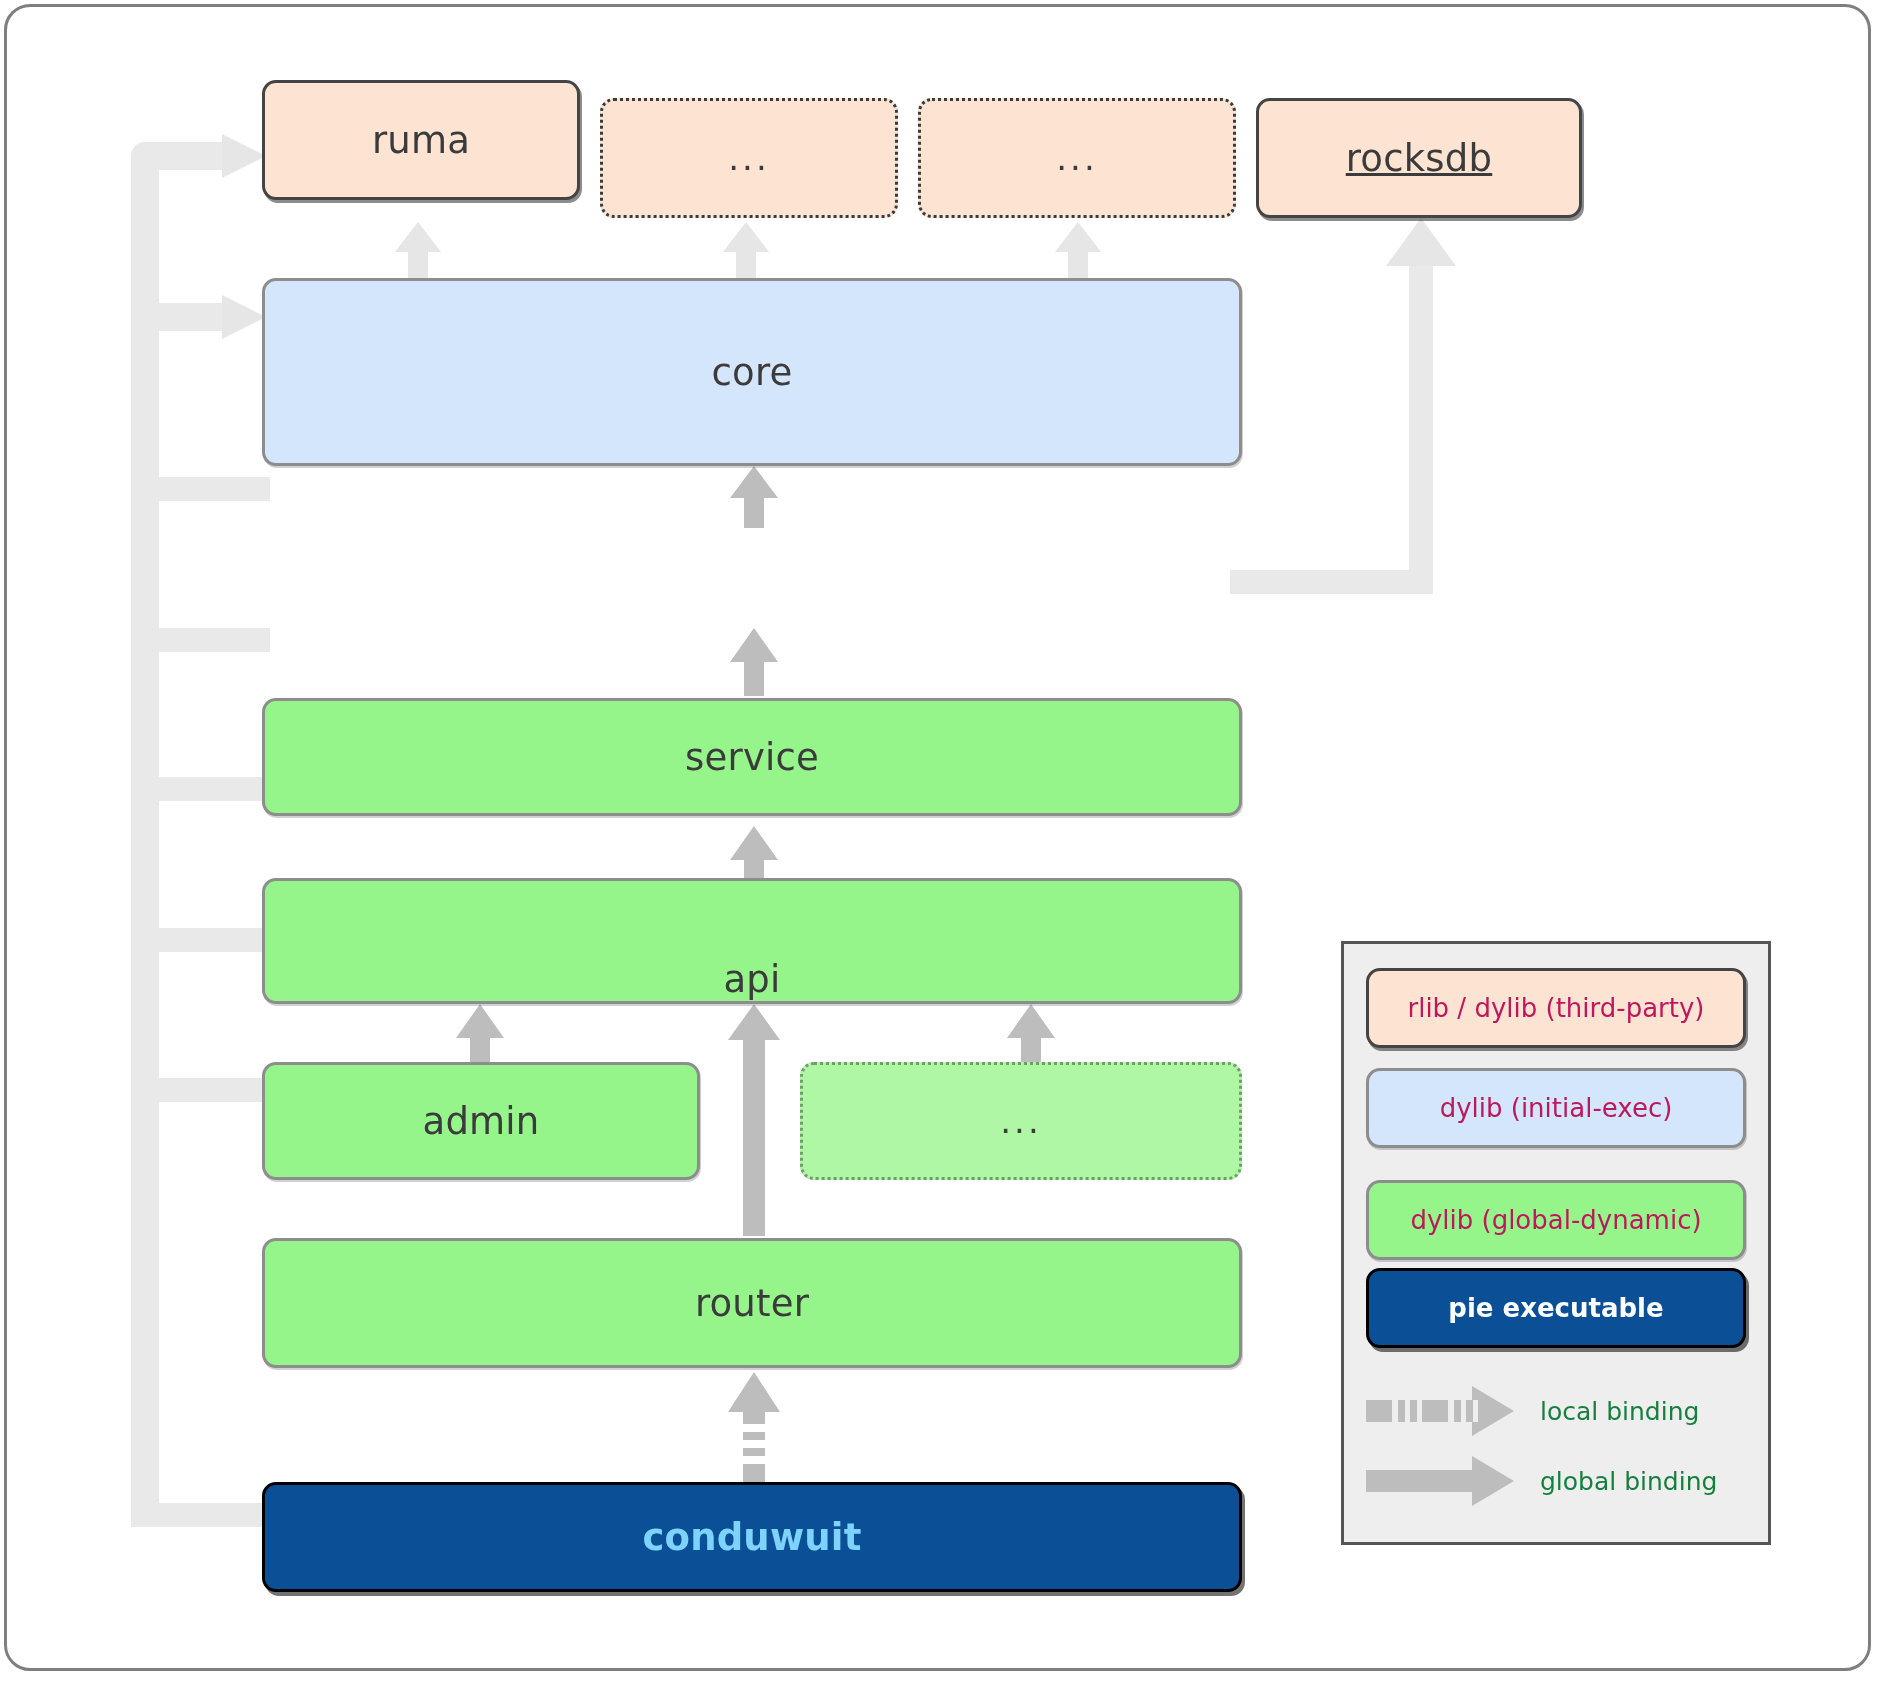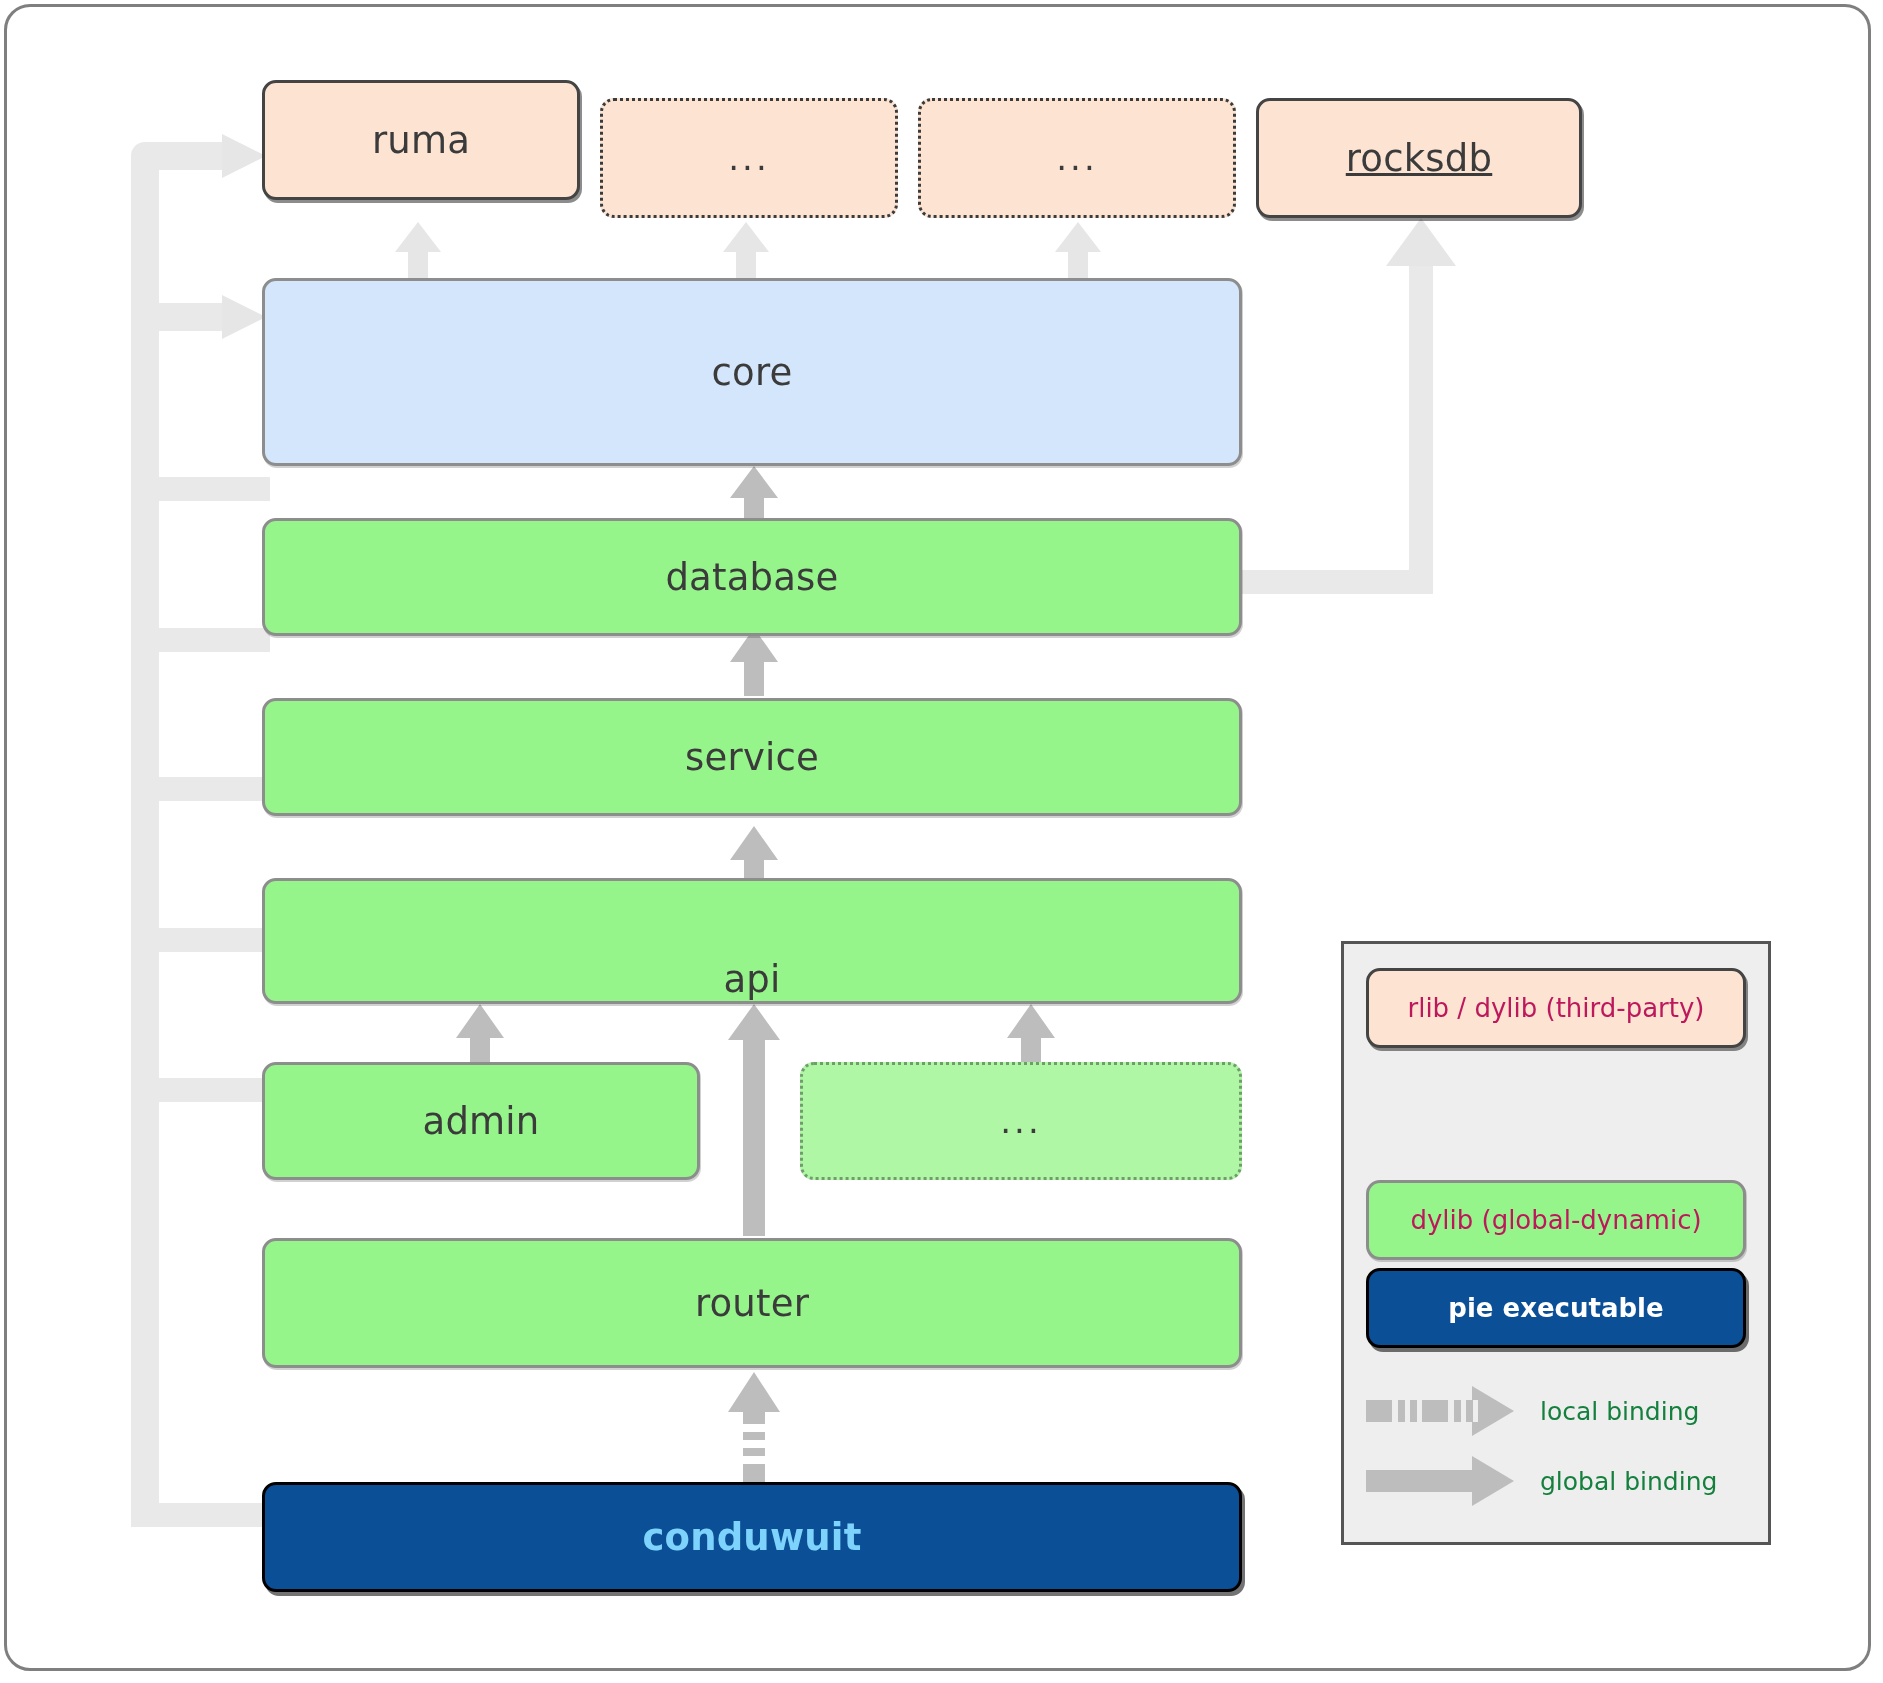--- a/index.html
+++ b/index.html
@@ -212,23 +212,20 @@
     <span>...</span>
   </div>
   <div class="node n-third" style="left:1256px; top:98px; width:326px; height:120px;text-decoration:underline;">
     <span>rocksdb</span>
   </div>
 
   <div class="node n-blue" style="left:262px; top:278px; width:980px; height:188px;">
     <span>core</span>
   </div>
 
-  <div class="node n-green" style="left:262px; top:518px; width:980px; height:118px;">
-    <span>database</span>
-  </div>
 
   <div class="node n-green" style="left:262px; top:698px; width:980px; height:118px;">
     <span>service</span>
   </div>
 
   <div class="node n-green" style="left:262px; top:878px; width:980px; height:126px;align-items:flex-end;">
     <span>api</span>
   </div>
 
   <div class="node n-green" style="left:262px; top:1062px; width:438px; height:118px;">
@@ -242,20 +239,23 @@
     <span>router</span>
   </div>
 
   <div class="node n-pie" style="left:262px; top:1482px; width:980px; height:110px;">
     <span>conduwuit</span>
   </div>
 
   <div id="legend">
     <div class="lg-box n-third" style="top:24px;">
       <span>rlib / dylib (third-party)</span>
+    </div>
+    <div class="lg-box n-blue" style="top:124px;">
+      <span>dylib (initial-exec)</span>
     </div>
     <div class="lg-box n-green" style="top:236px;">
       <span>dylib (global-dynamic)</span>
     </div>
     <div class="lg-box n-pie" style="top:324px;">
       <span>pie executable</span>
     </div>
 
     <div class="lg-row" style="top:440px;">
       <svg width="148" height="50" style="overflow:visible;">

